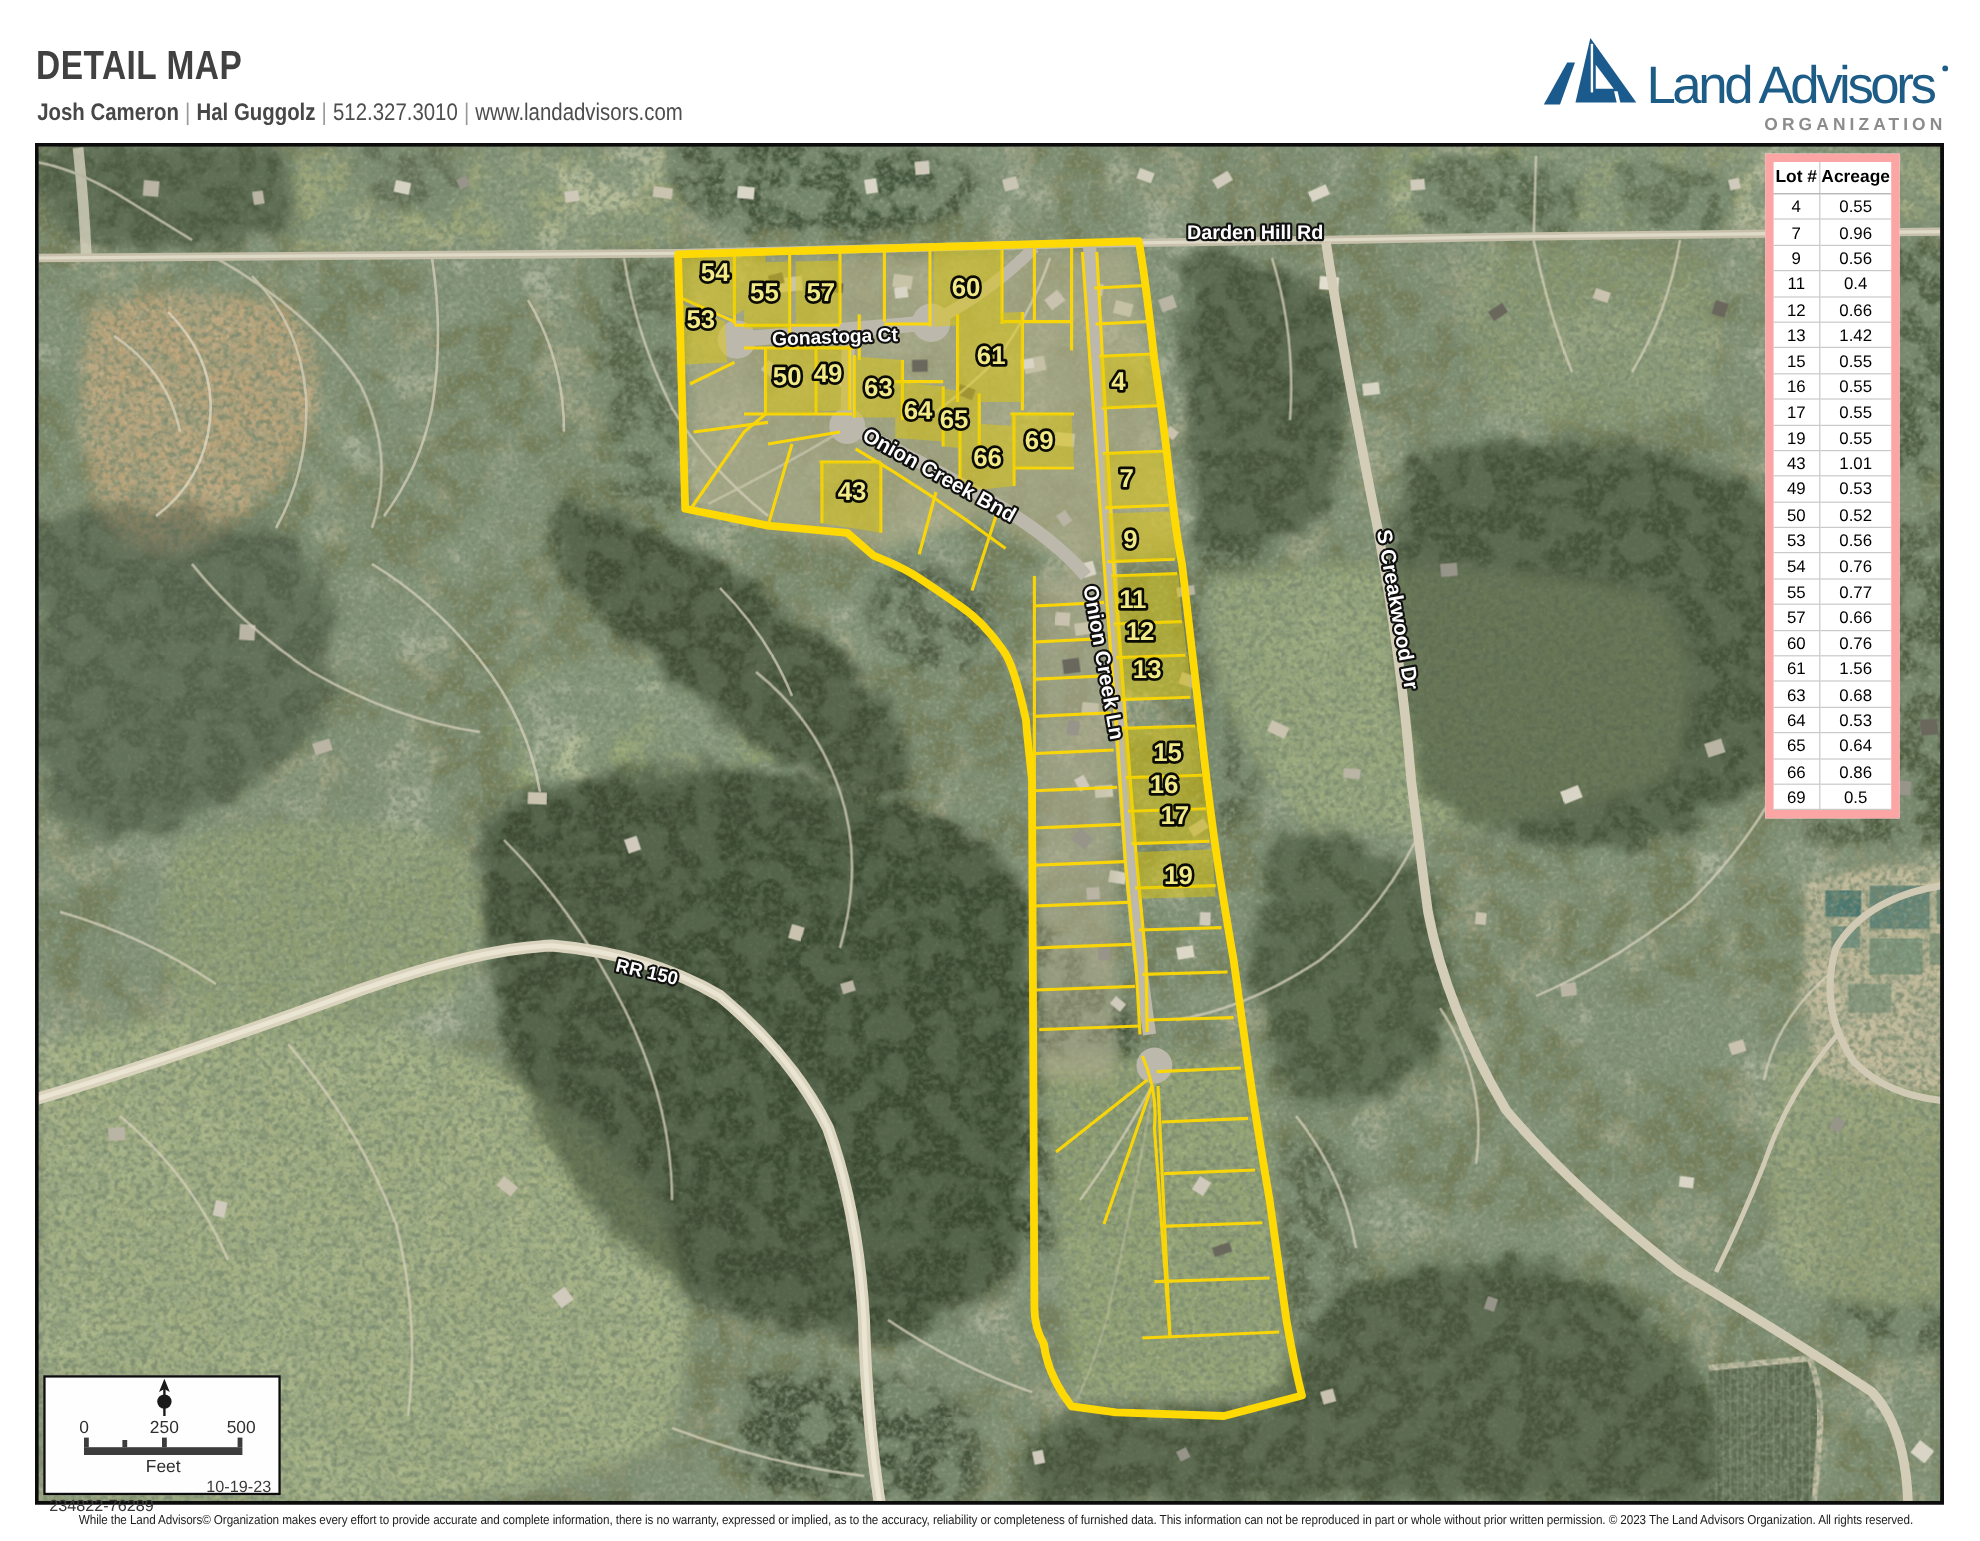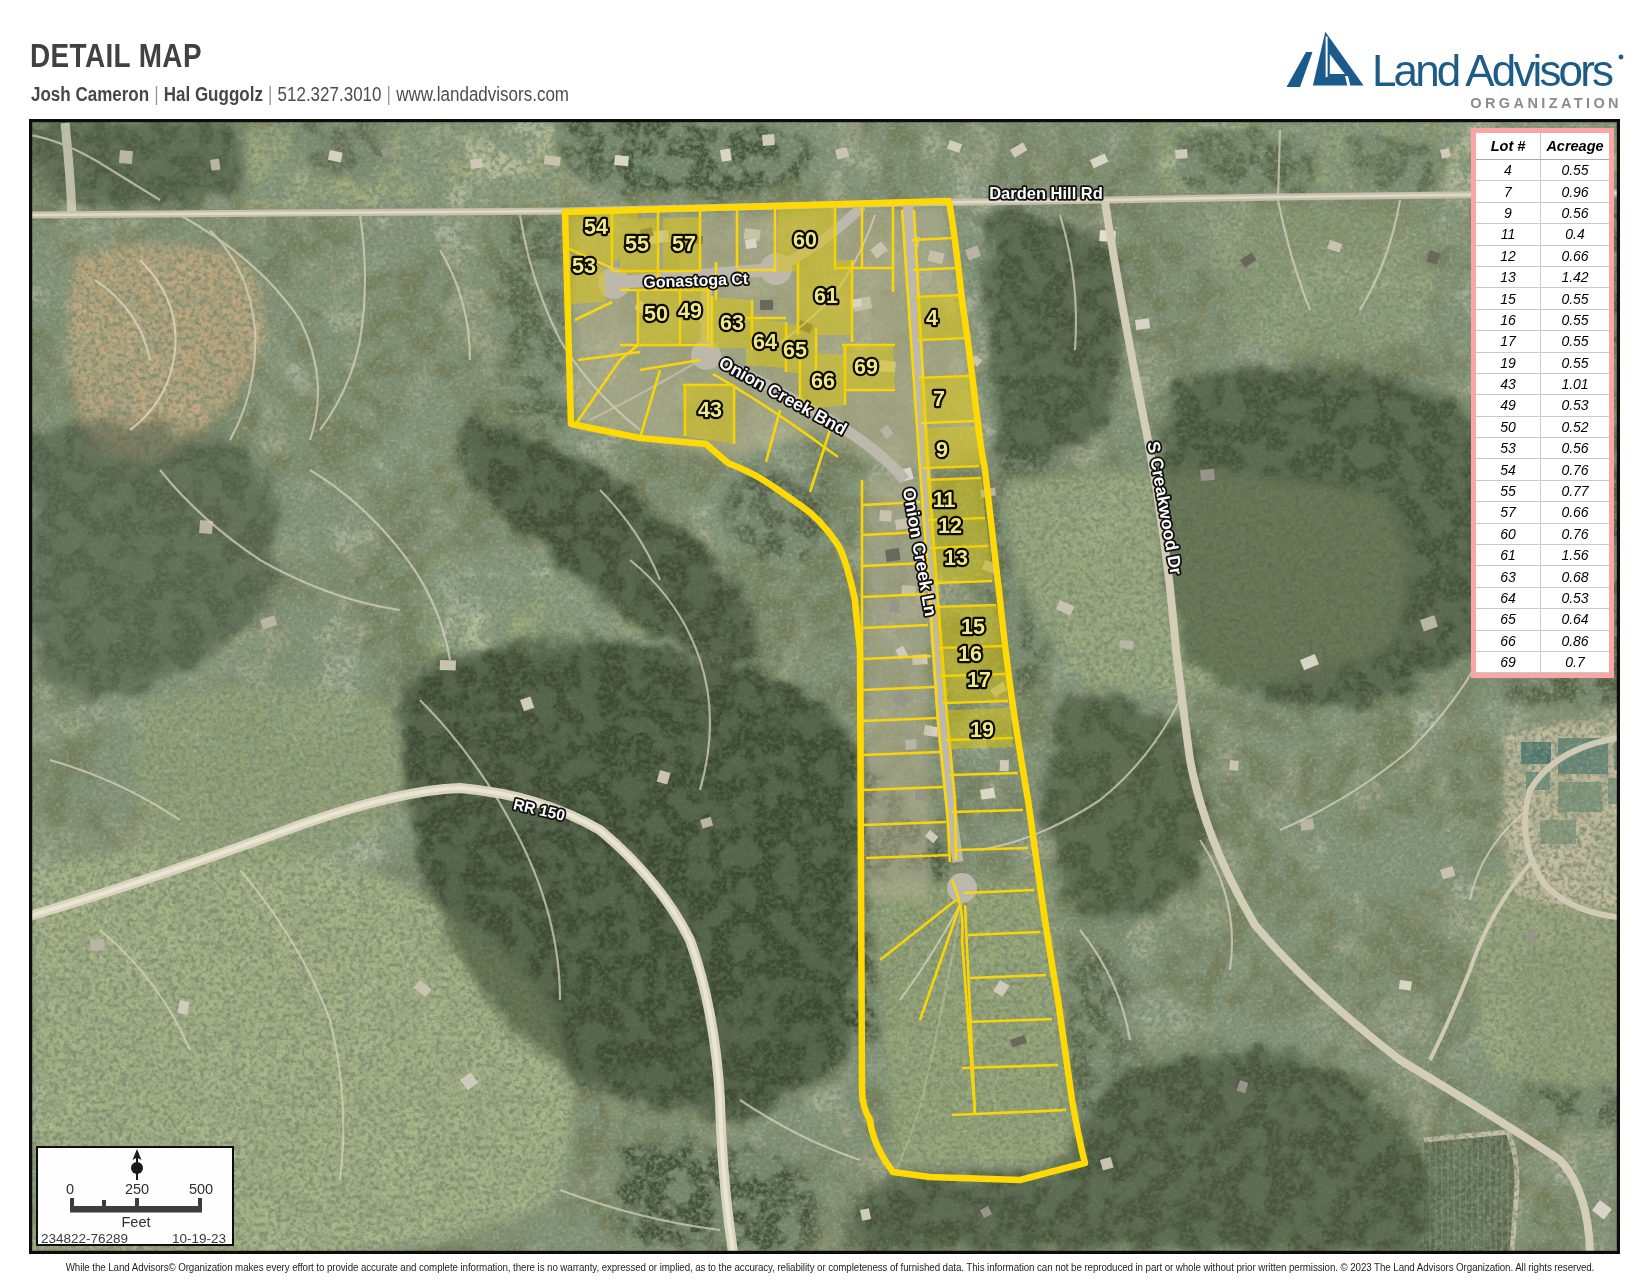--- a/index.html
+++ b/index.html
@@ -4,22 +4,22 @@
 <style>
   html,body{margin:0;padding:0;background:#ffffff;}
   body{width:1650px;height:1284px;font-family:"Liberation Sans",sans-serif;overflow:hidden;}
   #page{position:relative;width:1650px;height:1284px;background:#fff;}
   #title{position:absolute;left:30px;top:36px;font-size:34px;font-weight:bold;color:#414141;
          transform:scaleX(0.82);transform-origin:left top;letter-spacing:0.5px;}
   #subtitle{position:absolute;left:31px;top:83px;font-size:20px;color:#4d4d4d;
          transform:scaleX(0.85);transform-origin:left top;white-space:nowrap;}
   #subtitle b{font-weight:bold;color:#474747;}
   #subtitle span.sep{color:#999;font-weight:normal;padding:0 6px;}
-  #lottable{position:absolute;left:1471px;top:128px;width:143px;background:#fff;
-            border:5px solid #fca5a5;box-sizing:border-box;font-style:italic;}
+  #lottable{position:absolute;left:1471px;top:128px;width:112px;background:#fff;
+            border:7px solid #fca5a5;box-sizing:border-box;}
   #lottable table{border-collapse:collapse;width:100%;font-family:"Liberation Sans",sans-serif;}
   #lottable th{font-size:14.5px;font-weight:bold;color:#000;height:24px;border-bottom:1px solid #aaa;}
   #lottable td{font-size:14px;color:#000;text-align:center;height:20.4px;padding:0;border-bottom:1px solid #c9c9c9;}
   #lottable th:first-child,#lottable td:first-child{border-right:1px solid #c9c9c9;width:62px;}
   #scalebox{position:absolute;left:36px;top:1146px;width:198px;height:100px;background:#fefefe;
             border:2.5px solid #0d0d0d;box-sizing:border-box;}
   #footer{position:absolute;left:0;top:1261px;width:1650px;text-align:center;font-size:10.8px;color:#1d1d1d;white-space:nowrap;letter-spacing:-0.1px;transform:scaleX(0.905) translateX(-14px);transform-origin:center top;}
   .num{font-size:13.5px;color:#3a3a3a;position:absolute;}
 </style>
 </head>
@@ -617,39 +617,39 @@
       <tr>
             <td>65</td>
             <td>0.64</td>
           </tr>
       <tr>
             <td>66</td>
             <td>0.86</td>
           </tr>
       <tr>
             <td>69</td>
-            <td>0.7</td>
+            <td>0.5</td>
           </tr>
     </tbody>
       </table>
   </div>
 
   <div id="scalebox">
     <svg width="193" height="95" viewBox="0 0 193 95">
       <line x1="99" y1="6" x2="99" y2="32" stroke="#1a1a1a" stroke-width="2"></line>
       <polygon points="99,1 94.5,12 99,9.5 103.5,12" fill="#1a1a1a"></polygon>
       <circle cx="99" cy="20" r="6" fill="#1a1a1a"></circle>
       <text x="32" y="46" text-anchor="middle" font-size="14.5" fill="#2e2e2e" font-family="Liberation Sans, sans-serif">0</text>
       <text x="99" y="46" text-anchor="middle" font-size="14.5" fill="#2e2e2e" font-family="Liberation Sans, sans-serif">250</text>
       <text x="163" y="46" text-anchor="middle" font-size="14.5" fill="#2e2e2e" font-family="Liberation Sans, sans-serif">500</text>
       <rect x="32" y="58" width="132" height="6.5" fill="#3c3c3c"></rect>
       <rect x="32" y="50" width="4" height="8" fill="#3c3c3c"></rect>
       <rect x="64" y="52" width="4" height="6" fill="#3c3c3c"></rect>
       <rect x="97" y="50" width="4" height="8" fill="#3c3c3c"></rect>
       <rect x="160" y="50" width="4" height="8" fill="#3c3c3c"></rect>
       <text x="98" y="79" text-anchor="middle" font-size="14.5" fill="#2e2e2e" font-family="Liberation Sans, sans-serif">Feet</text>
     </svg>
-    <div class="num" style="left:3px;top:83px;">234822-76289</div>
+    <div class="num" style="left:3px;top:99px;">234822-76289</div>
     <div class="num" style="right:6px;top:83px;margin-left:24px;">10-19-23</div>
   </div>
 
   <div id="footer">While the Land Advisors© Organization makes every effort to provide accurate and complete information, there is no warranty, expressed or implied, as to the accuracy, reliability or completeness of furnished data. This information can not be reproduced in part or whole without prior written permission. © 2023 The Land Advisors Organization. All rights reserved.</div>
 </div>
 
 </body></html>

